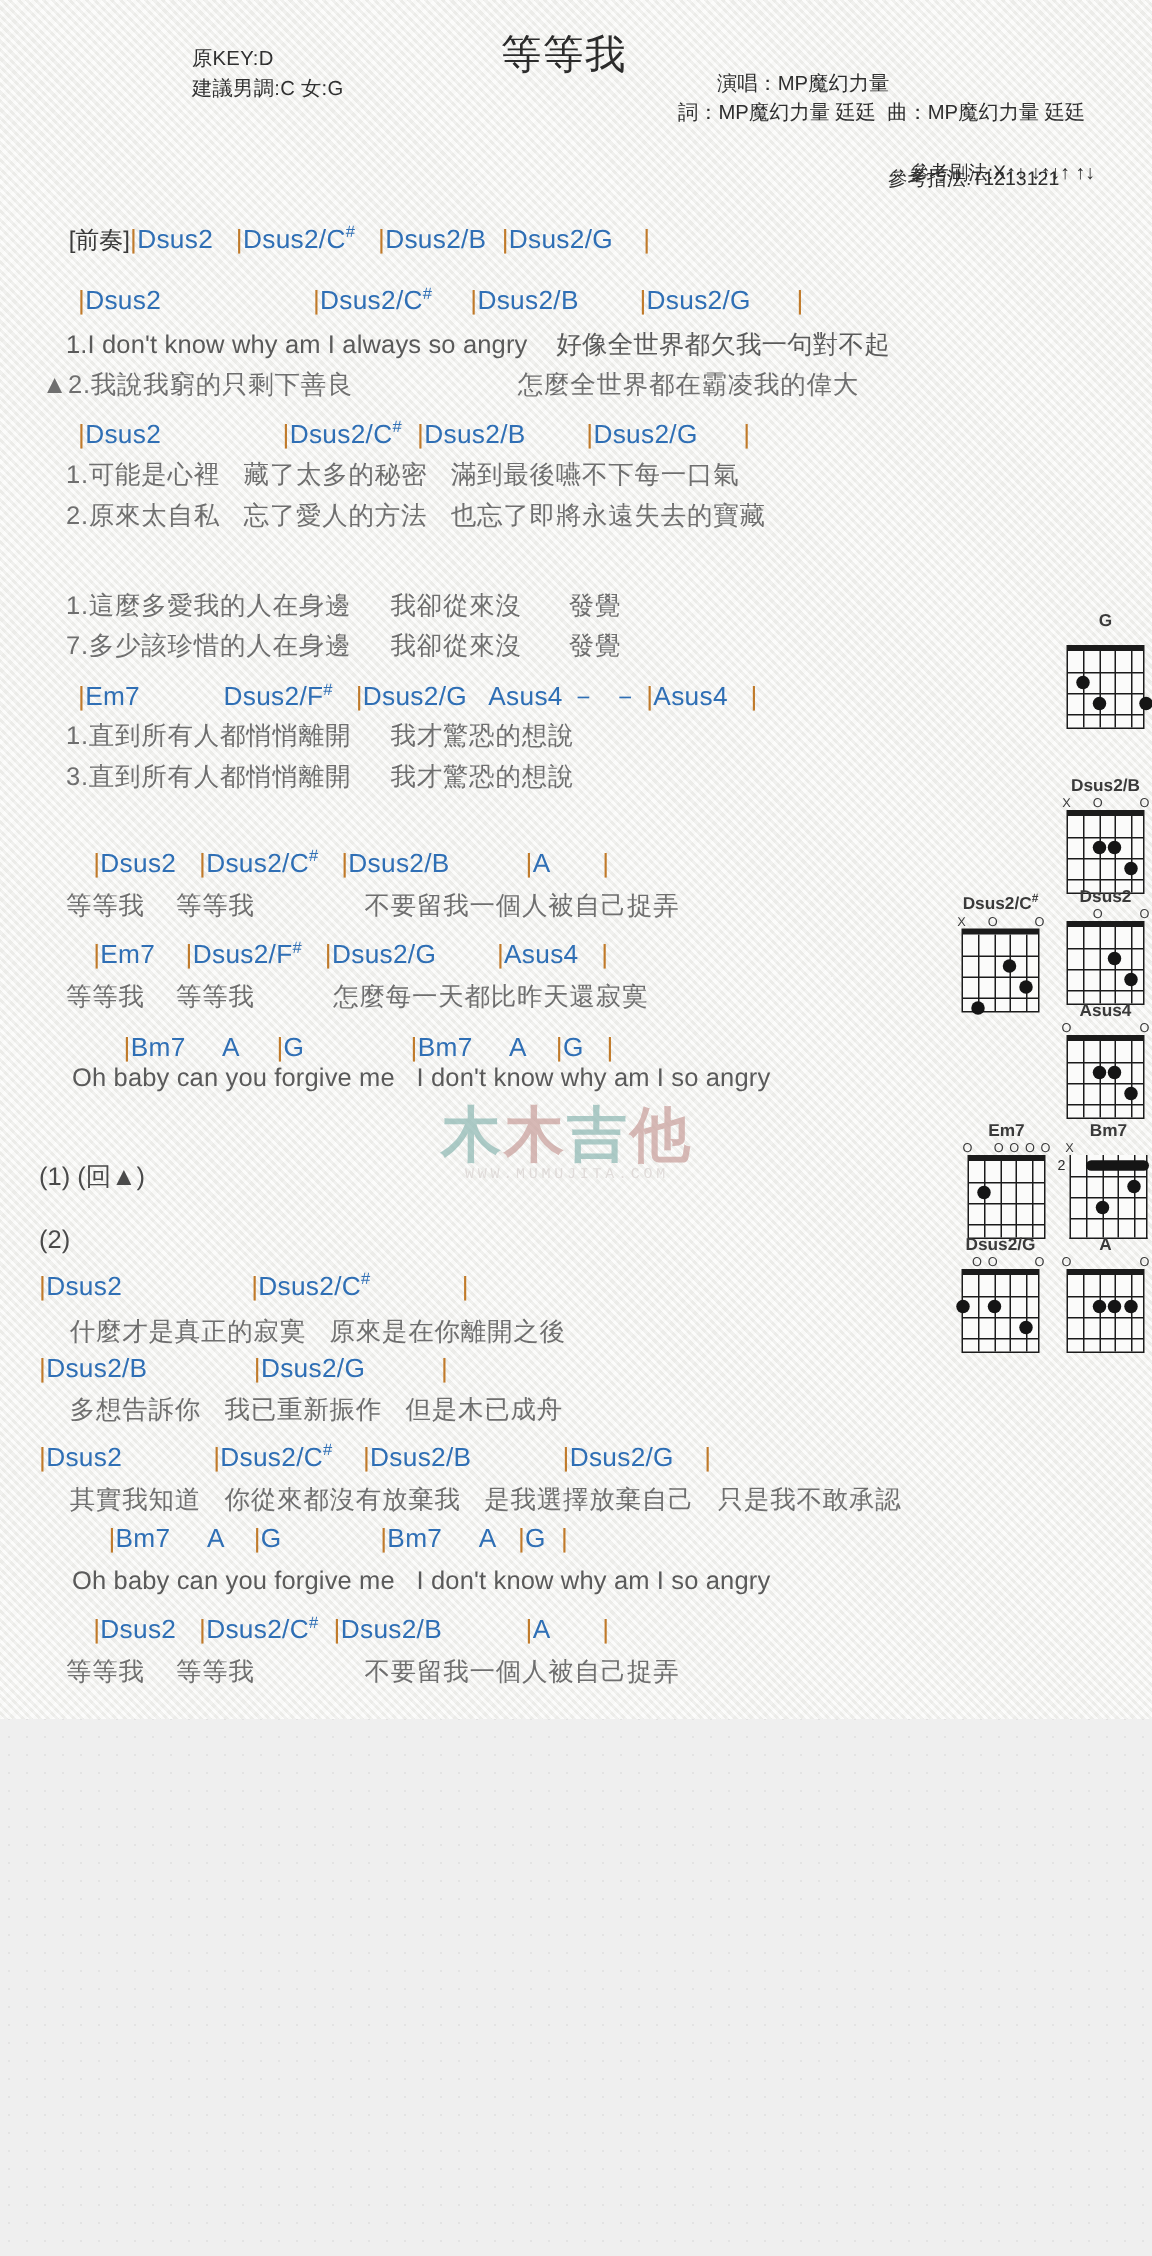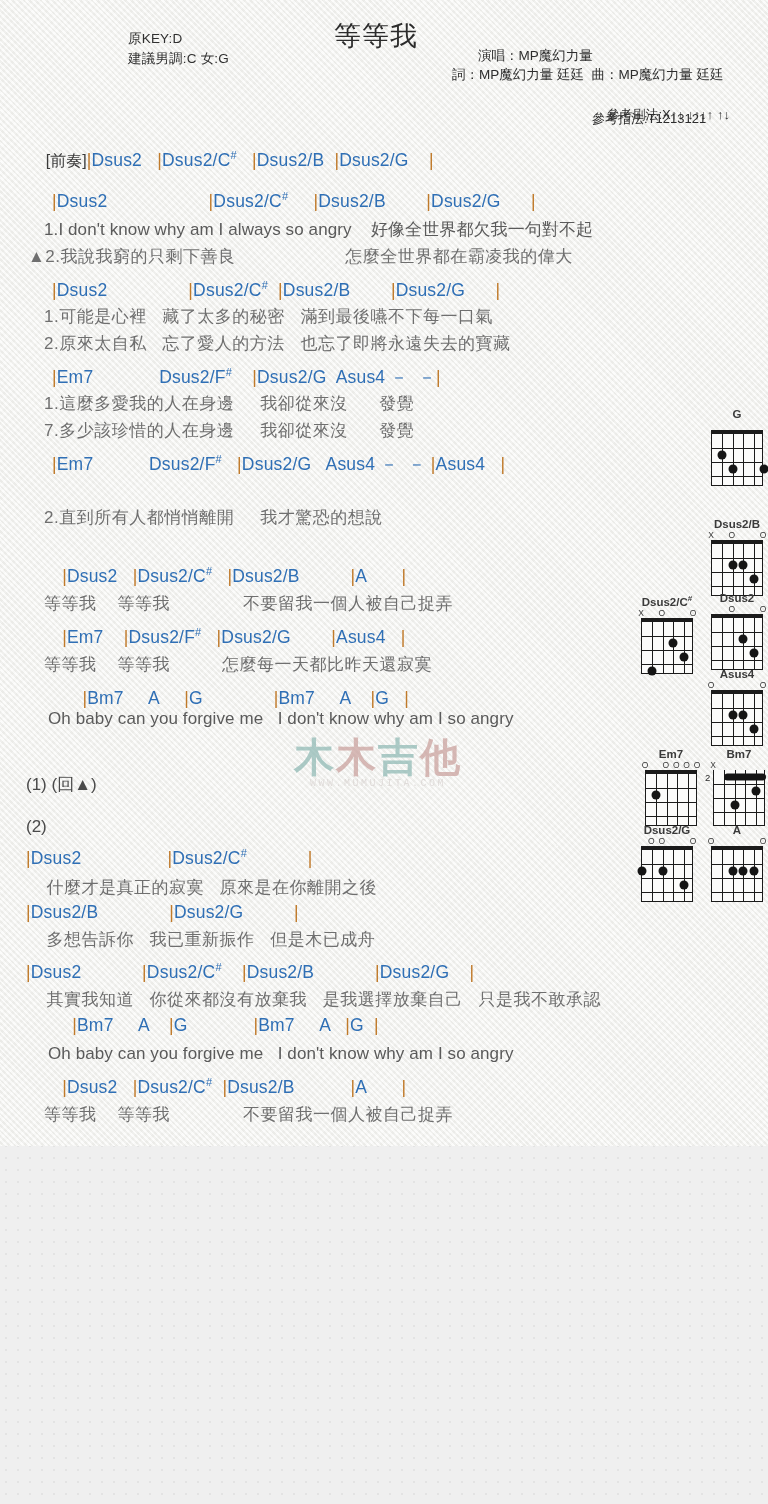--- a/index.html
+++ b/index.html
@@ -77,26 +77,26 @@
   </div>
 
   <div class="abs chordline" style="left:52px;top:190px;"><span class="bar">|</span>Dsus2                    <span class="bar">|</span>Dsus2/C<sup>#</sup>     <span class="bar">|</span>Dsus2/B        <span class="bar">|</span>Dsus2/G      <span class="bar">|</span></div>
   <div class="abs lyric-en" style="left:44px;top:218px;">1.I don't know why am I always so angry    好像全世界都欠我一句對不起</div>
   <div class="abs lyric" style="left:28px;top:245px;">▲2.我說我窮的只剩下善良                     怎麼全世界都在霸凌我的偉大</div>
 
   <div class="abs chordline" style="left:52px;top:279px;"><span class="bar">|</span>Dsus2                <span class="bar">|</span>Dsus2/C<sup>#</sup>  <span class="bar">|</span>Dsus2/B        <span class="bar">|</span>Dsus2/G      <span class="bar">|</span></div>
   <div class="abs lyric" style="left:44px;top:305px;">1.可能是心裡   藏了太多的秘密   滿到最後嚥不下每一口氣</div>
   <div class="abs lyric" style="left:44px;top:332px;">2.原來太自私   忘了愛人的方法   也忘了即將永遠失去的寶藏</div>
 
-  <div class="abs chordline" style="left:52px;top:365px;"><span class="bar">|</span>Em7             Dsus2/F<sup>#</sup>    <span class="bar">|</span>Dsus2/G  Asus4 －  －<span class="bar">|</span></div>
   <div class="abs lyric" style="left:44px;top:392px;text-align:right;">1.這麼多愛我的人在身邊     我卻從來沒      發覺</div>
   <div class="abs lyric" style="left:44px;top:419px;">7.多少該珍惜的人在身邊     我卻從來沒      發覺</div>
 
   <div class="abs chordline" style="left:52px;top:452px;"><span class="bar">|</span>Em7           Dsus2/F<sup>#</sup>   <span class="bar">|</span>Dsus2/G   Asus4 －  － <span class="bar">|</span>Asus4   <span class="bar">|</span></div>
-  <div class="abs lyric" style="left:44px;top:506px;">2.直到所有人都悄悄離開     我才驚恐的想說</div>
+  <div class="abs lyric" style="left:44px;top:479px;">1.直到所有人都悄悄離開     我才驚恐的想說</div>
+  <div class="abs lyric" style="left:44px;top:506px;">3.直到所有人都悄悄離開     我才驚恐的想說</div>
 
   <div class="abs chordline" style="left:52px;top:565px;">  <span class="bar">|</span>Dsus2   <span class="bar">|</span>Dsus2/C<sup>#</sup>   <span class="bar">|</span>Dsus2/B          <span class="bar">|</span>A       <span class="bar">|</span></div>
   <div class="abs lyric" style="left:44px;top:592px;">等等我    等等我              不要留我一個人被自己捉弄</div>
 
   <div class="abs chordline" style="left:52px;top:626px;">  <span class="bar">|</span>Em7    <span class="bar">|</span>Dsus2/F<sup>#</sup>   <span class="bar">|</span>Dsus2/G        <span class="bar">|</span>Asus4   <span class="bar">|</span></div>
   <div class="abs lyric" style="left:44px;top:653px;">等等我    等等我          怎麼每一天都比昨天還寂寞</div>
 
   <div class="abs chordline" style="left:52px;top:688px;">      <span class="bar">|</span>Bm7     A     <span class="bar">|</span>G              <span class="bar">|</span>Bm7     A    <span class="bar">|</span>G   <span class="bar">|</span></div>
   <div class="abs lyric-en" style="left:48px;top:709px;">Oh baby can you forgive me   I don't know why am I so angry</div>
 

